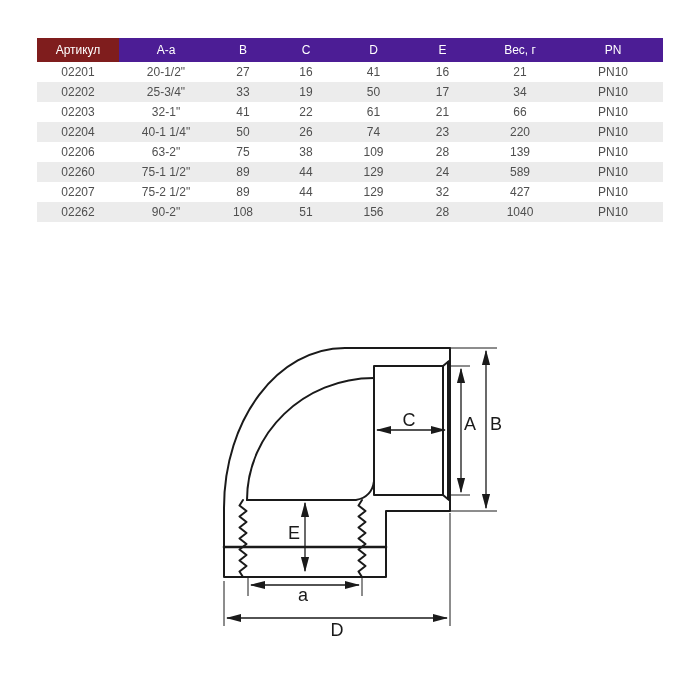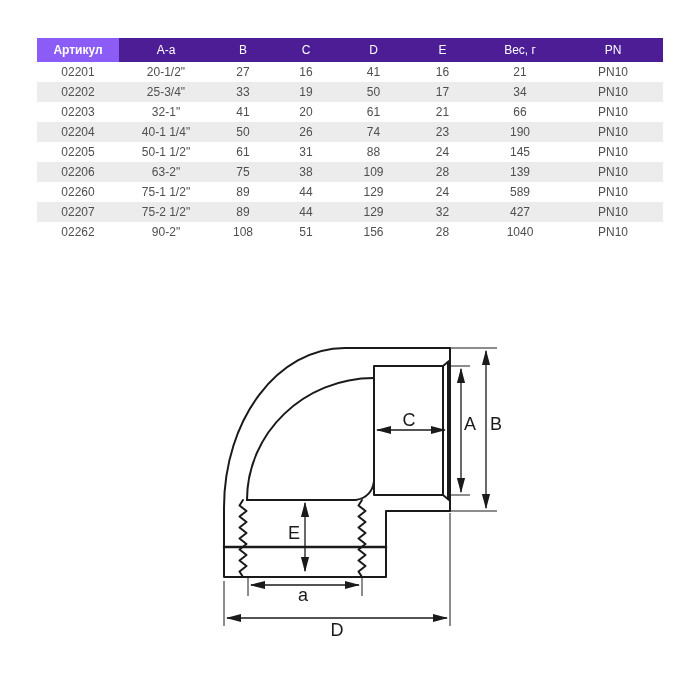--- a/index.html
+++ b/index.html
@@ -24,23 +24,22 @@
     background: #4c1d95;
     color: #ffffff;
     font-weight: normal;
     height: 24px;
     padding: 0;
     text-align: center;
     overflow: hidden;
     white-space: nowrap;
   }
   table.spec thead th:first-child {
-    background: #8b5cf6;
+    background: #7f1d1d;
     position: relative;
-    font-weight: bold;
   }
   table.spec thead th:first-child::after {
     content: "";
     position: absolute;
     left: 0; right: 0; bottom: -2px;
     height: 2px;
     background: #1b1b8e;
   }
   table.spec tbody td {
     height: 20px;
@@ -107,44 +106,34 @@
         <td>19</td>
         <td>50</td>
         <td>17</td>
         <td>34</td>
         <td>PN10</td>
       </tr>
       <tr>
         <td>02203</td>
         <td>32-1"</td>
         <td>41</td>
-        <td>20</td>
+        <td>22</td>
         <td>61</td>
         <td>21</td>
         <td>66</td>
         <td>PN10</td>
       </tr>
       <tr>
         <td>02204</td>
         <td>40-1 1/4"</td>
         <td>50</td>
         <td>26</td>
         <td>74</td>
         <td>23</td>
-        <td>190</td>
-        <td>PN10</td>
-      </tr>
-      <tr>
-        <td>02205</td>
-        <td>50-1 1/2"</td>
-        <td>61</td>
-        <td>31</td>
-        <td>88</td>
-        <td>24</td>
-        <td>145</td>
+        <td>220</td>
         <td>PN10</td>
       </tr>
       <tr>
         <td>02206</td>
         <td>63-2"</td>
         <td>75</td>
         <td>38</td>
         <td>109</td>
         <td>28</td>
         <td>139</td>

